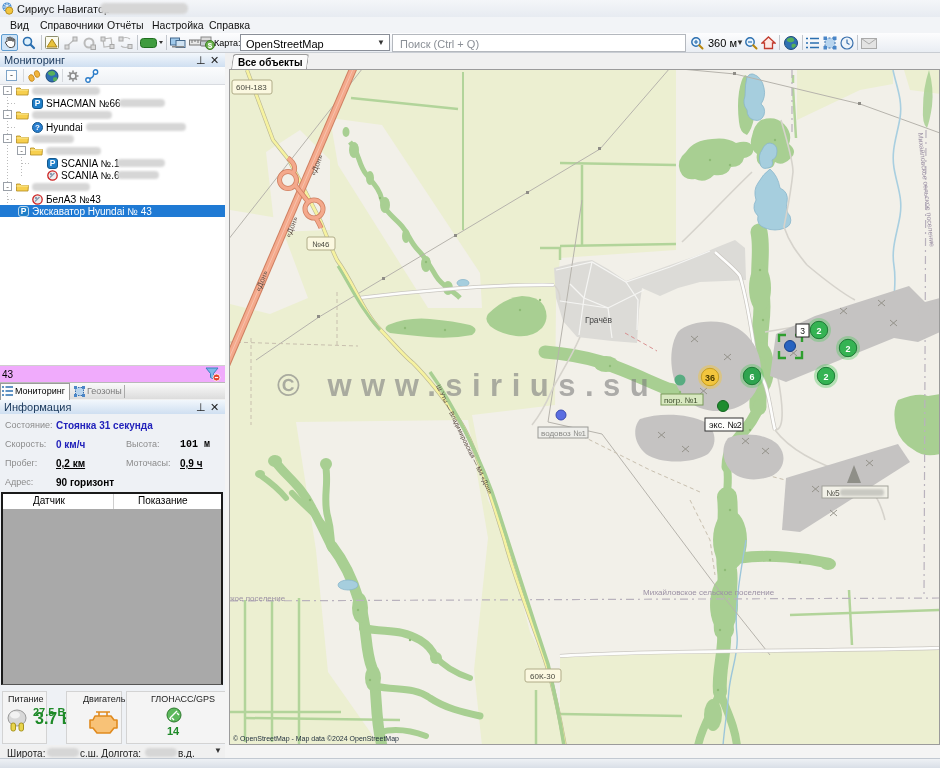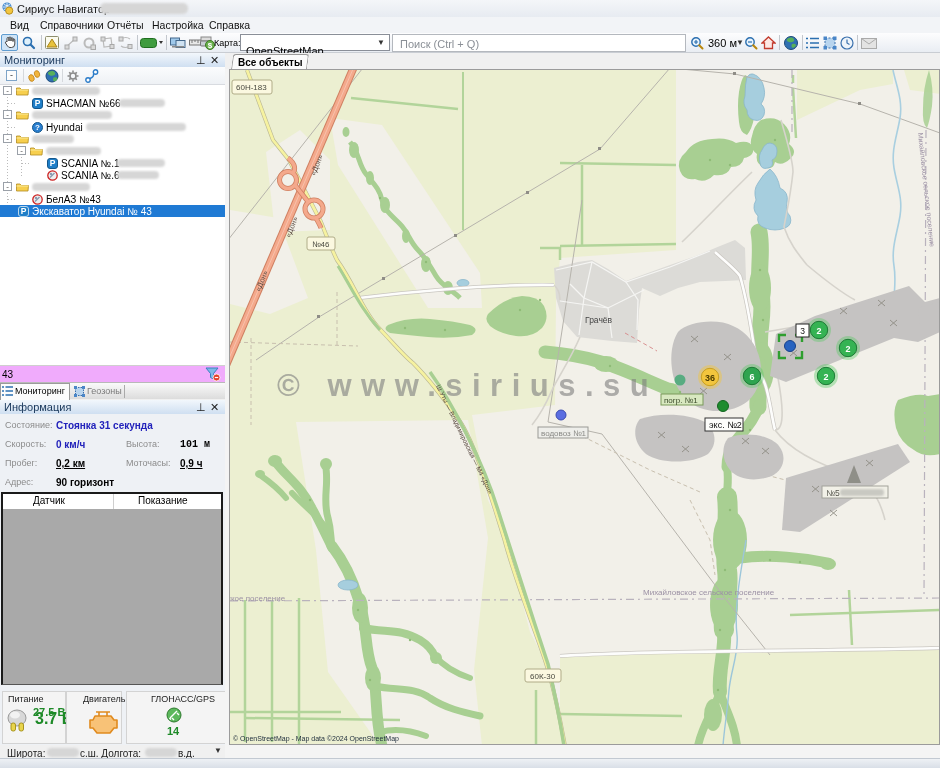--- a/index.html
+++ b/index.html
@@ -111,21 +111,21 @@
         <path d="M3 4 V7 M6 4 V6 M9 4 V7 M12 4 V6" stroke="#777"></path>
       </svg>
   <svg class="abs" style="left:200px;top:3px" width="16" height="14" viewBox="0 0 16 14">
         <rect x="1" y="1" width="10" height="4" fill="#dcdcdc" stroke="#888"></rect>
         <rect x="0.5" y="5" width="11" height="5" rx="1" fill="#c9ced4" stroke="#777"></rect>
         <circle cx="10" cy="9" r="4.5" fill="#6ab04c" stroke="#3c7a22"></circle>
         <text x="10" y="12" font-size="8" fill="#fff" text-anchor="middle" font-weight="bold">$</text>
       </svg>
   <span class="abs" style="left:214px;top:5px;color:#000;font-size:9px;">Карта:</span>
   <div class="combo" style="left:240px;top:1px;width:150px;">
-    <span class="abs" style="left:5px;top:10px;color:#000;">OpenStreetMap</span>
+    <span class="abs" style="left:5px;top:3px;color:#000;">OpenStreetMap</span>
     <span class="abs" style="right:4px;top:3px;color:#333;font-size:8px;">▼</span>
   </div>
   <div class="abs" id="search">Поиск (Ctrl + Q)</div>
   <svg class="abs" style="left:690px;top:3px" width="15" height="15" viewBox="0 0 15 15">
         <circle cx="6" cy="6" r="4.2" fill="#eaf4fc" stroke="#2b6fb0" stroke-width="1.4"></circle>
         <path d="M4 6 H8 M6 4 V8" stroke="#2b6fb0" stroke-width="1.2"></path>
         <path d="M9.2 9.2 L12.5 12.5" stroke="#b8860b" stroke-width="2" stroke-linecap="round"></path>
       </svg>
   <span class="abs" style="left:708px;top:4px;color:#000;">360 м</span>
   <span class="abs" style="left:736px;top:5px;color:#333;font-size:8px;">▼</span>
@@ -308,21 +308,21 @@
     <span class="ival-k" style="left:180px;top:58px;text-decoration:underline;">0,9 ч</span>
     <span class="ilabel" style="left:5px;top:77px;">Адрес:</span>
     <span class="ival-k" style="left:56px;top:77px;">90 горизонт</span>
     <div id="senstable">
       <div id="senshead">
         <span class="abs" style="left:30px;top:1px;">Датчик</span>
         <span class="abs" style="left:135px;top:1px;">Показание</span>
         <div class="abs" style="left:110px;top:0;width:1px;height:15px;background:#cfcfcf;"></div>
       </div>
     </div>
-    <div class="sbox" style="left:2px;top:291px;width:64px;">
+    <div class="sbox" style="left:2px;top:291px;width:45px;">
       <span class="abs" style="left:5px;top:2px;">Питание</span>
       <svg class="abs" style="left:3px;top:16px" width="24" height="26" viewBox="0 0 24 26">
           <ellipse cx="11" cy="10" rx="9" ry="8" fill="#d8d8d8" stroke="#9a9a9a"></ellipse>
           <ellipse cx="9" cy="7" rx="5" ry="3.5" fill="#f2f2f2"></ellipse>
           <rect x="5" y="15" width="4.5" height="8" rx="2" fill="#e8d44c" stroke="#a8941d"></rect>
           <rect x="13" y="15" width="4.5" height="8" rx="2" fill="#e8d44c" stroke="#a8941d"></rect>
         </svg>
       <span class="abs" style="left:30px;top:14px;color:#1e8a28;font-weight:bold;font-size:11px;text-align:center;">27.5 В</span>
       <span class="abs" style="left:32px;top:18px;color:#1e8a28;font-weight:bold;font-size:16px;">3.7 В</span>
     </div>

